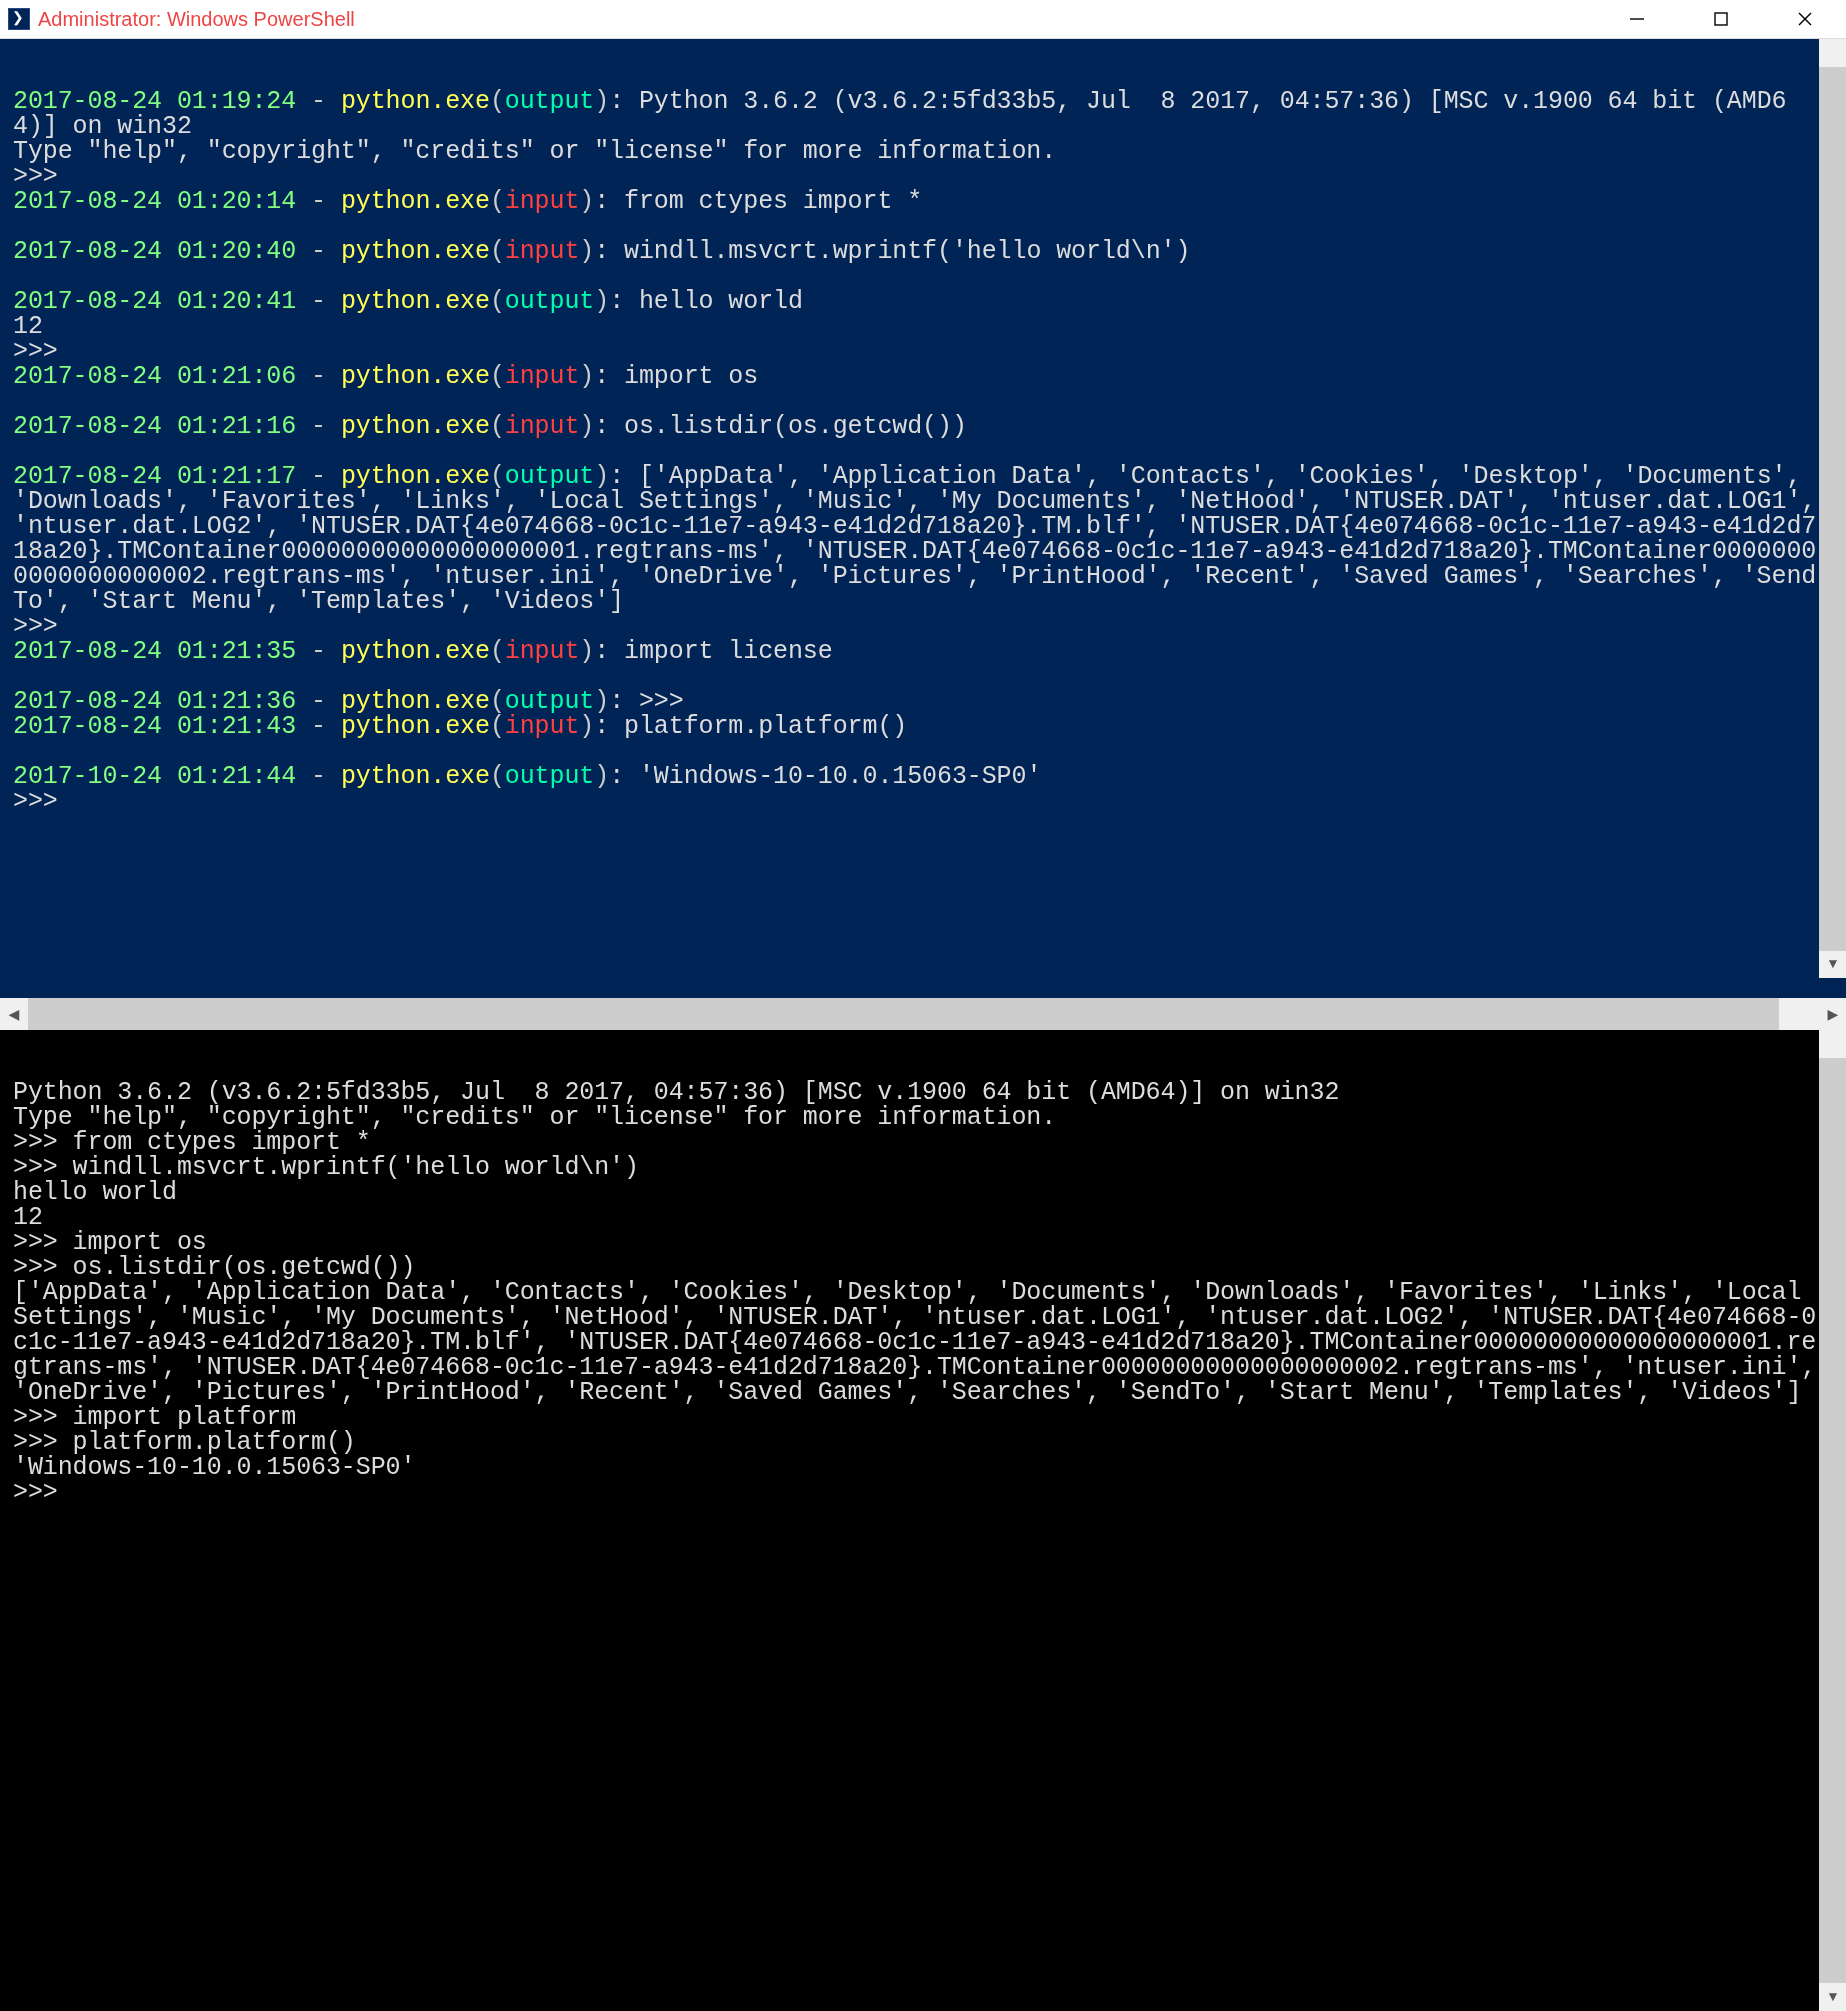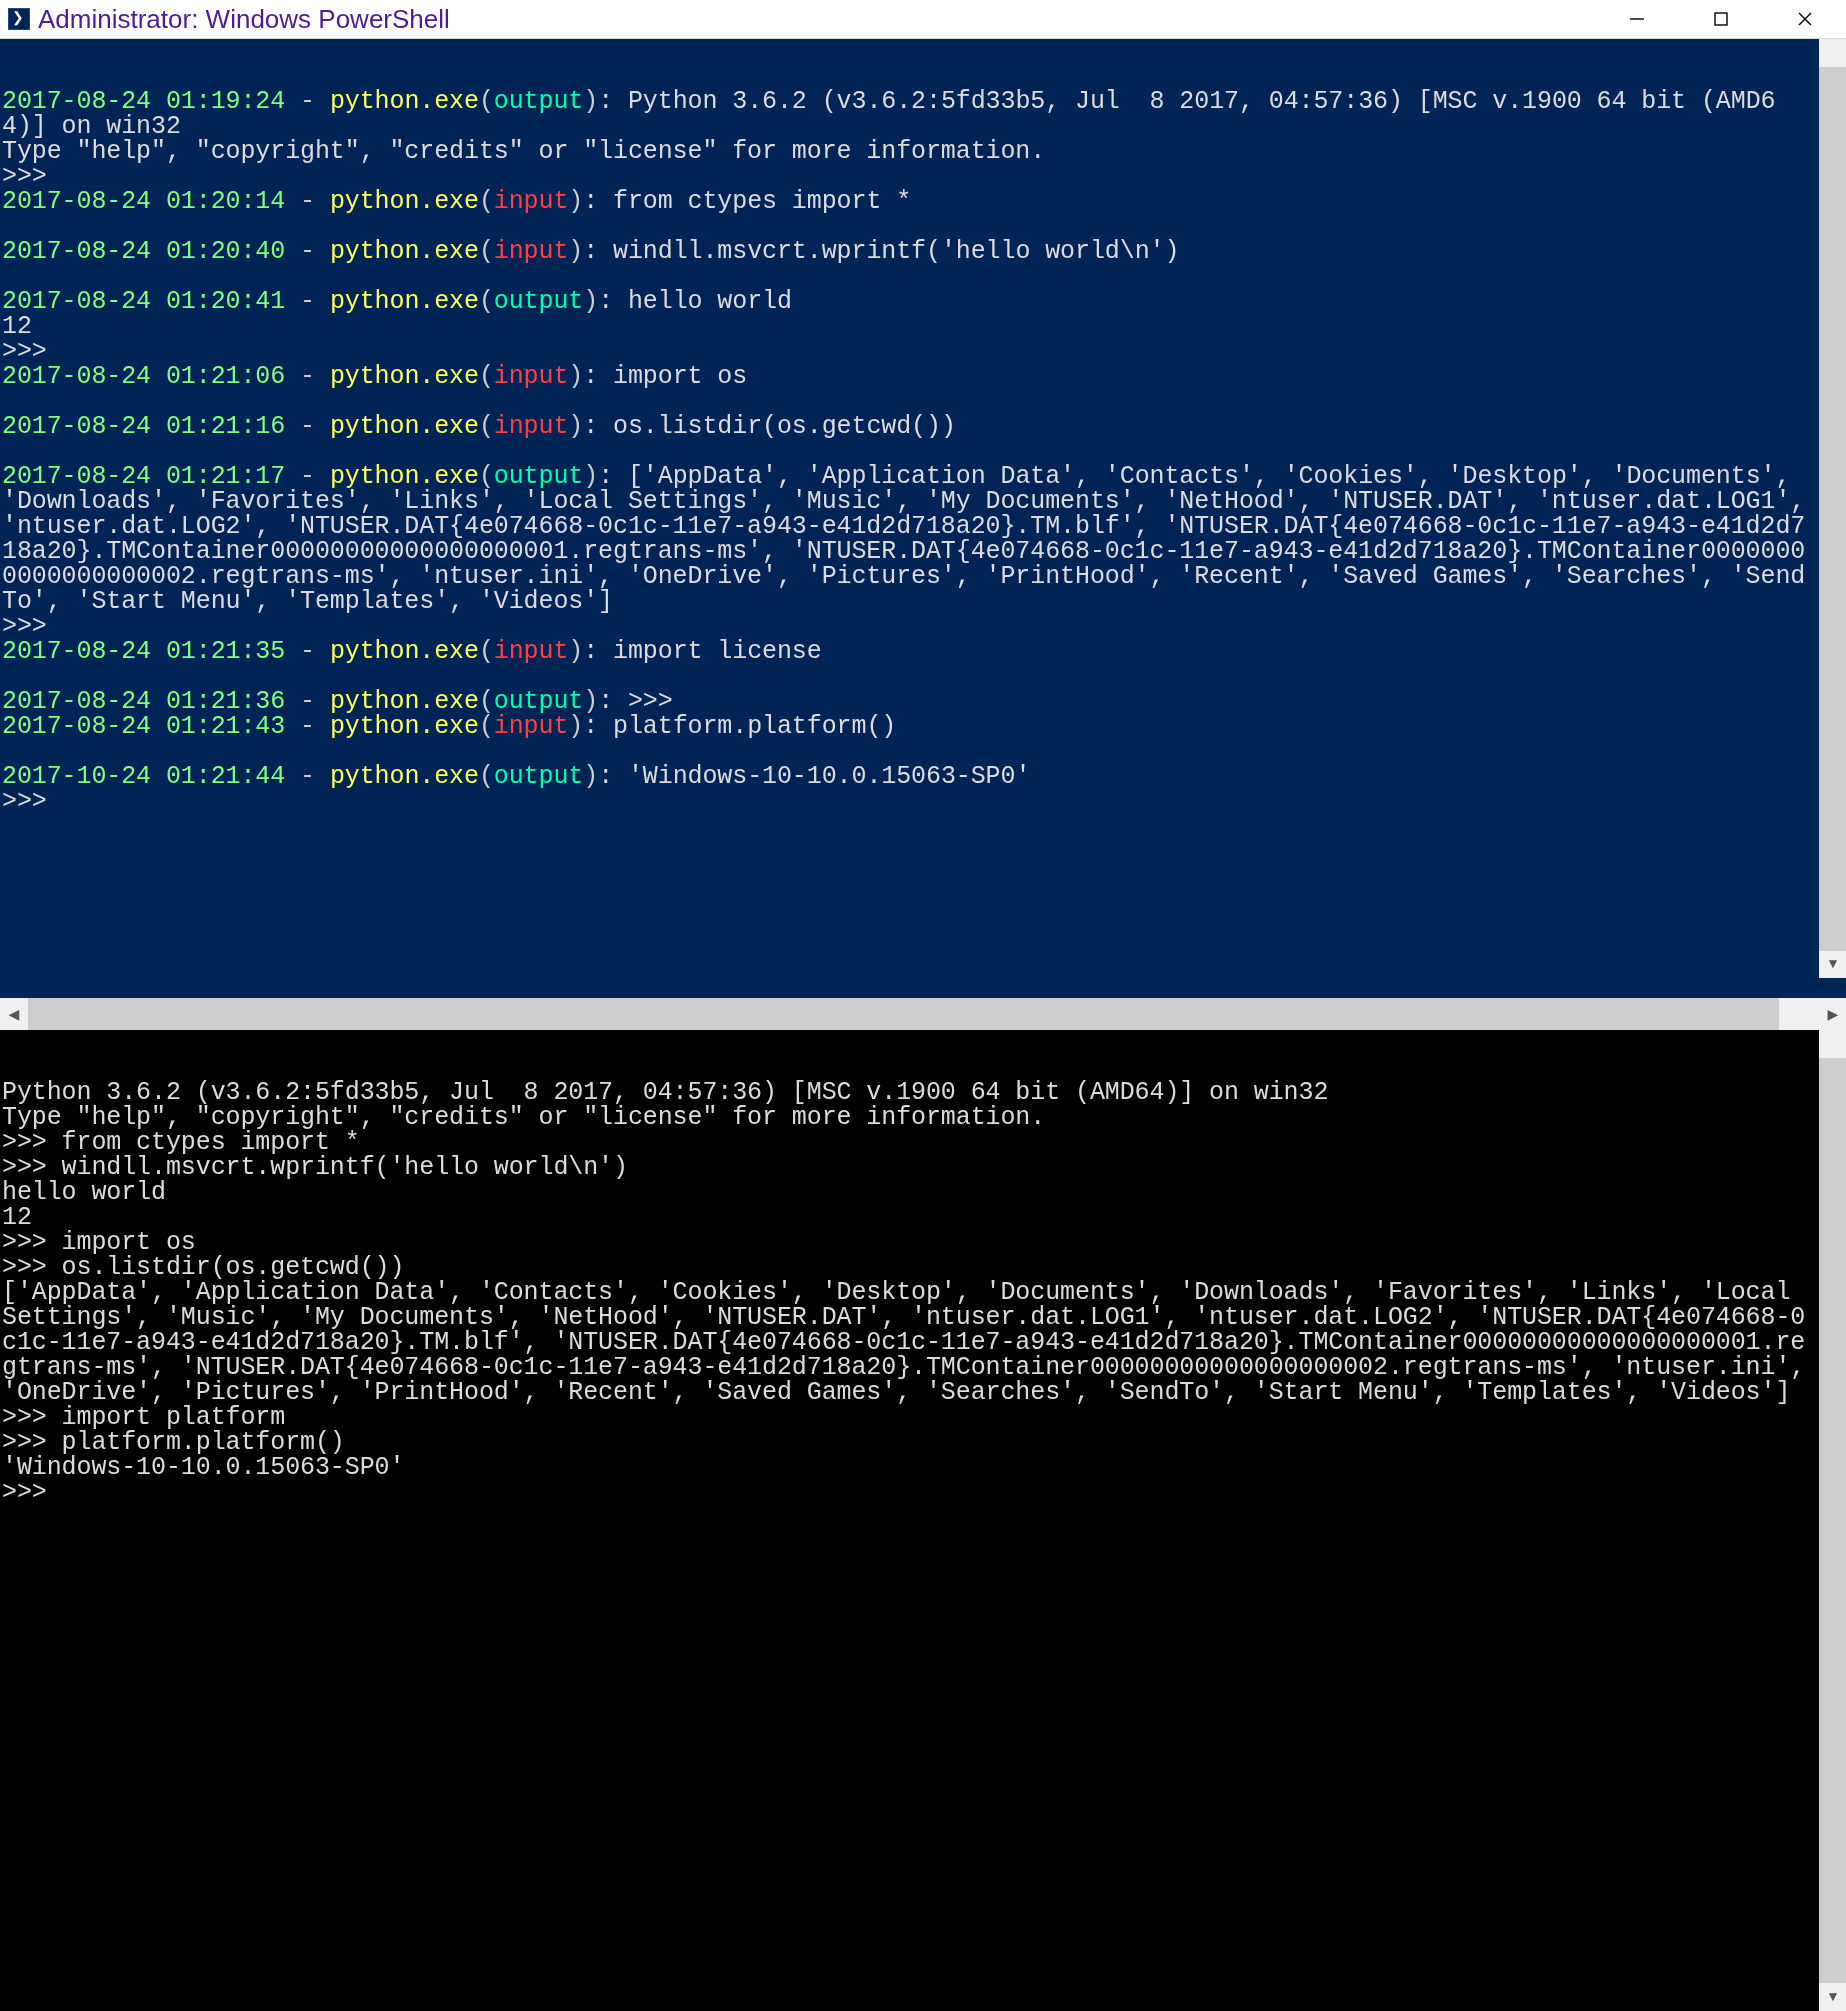--- a/index.html
+++ b/index.html
@@ -37,22 +37,22 @@
   }
   .titlebar .ps-icon::after {
     content: "_";
     position: absolute;
     color: #fff;
     font-size: 14px;
     right: 2px; bottom: -2px;
   }
   .titlebar .title {
     flex: 1;
-    font-size: 26px;
-    color: #4c1d95;
+    font-size: 20px;
+    color: #ef4444;
     white-space: nowrap;
   }
   .titlebar .ctrl {
     width: 84px; height: 38px;
     display: flex;
     align-items: center;
     justify-content: center;
   }
   .titlebar .ctrl svg { display: block; }
 
@@ -144,20 +144,21 @@
   }
   .vscroll2 .thumb {
     position: absolute;
     left: 0; top: 28px;
     width: 28px; height: 925px;
     background: #cdcdcd;
   }
 
   .content-pad {
     padding: 0 28px 0 2px;
+    margin-left: 11px;
   }
 </style>
 </head>
 <body>
 
 <div class="titlebar">
   <div class="ps-icon"></div>
   <div class="title">Administrator: Windows PowerShell</div>
   <div class="ctrl">
     <svg width="18" height="18" viewBox="0 0 18 18">

